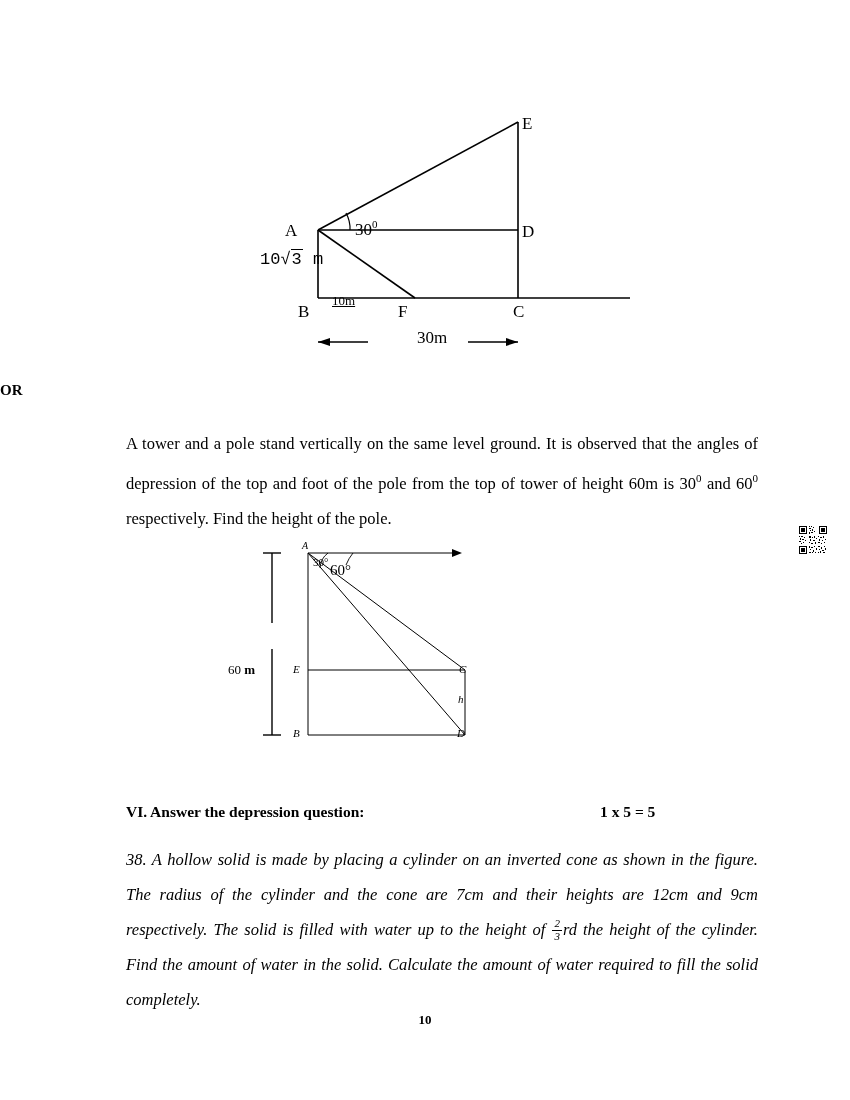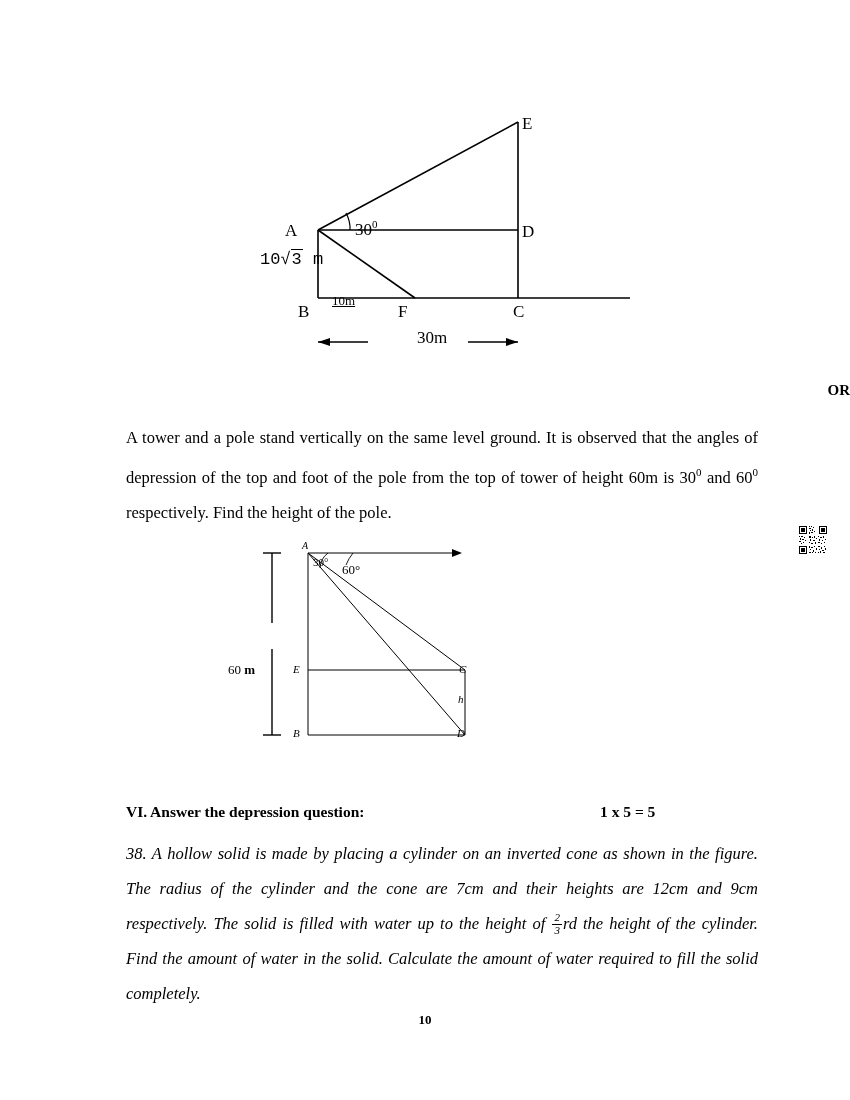--- a/index.html
+++ b/index.html
@@ -55,50 +55,51 @@
   .radical .rad-body {
     border-top: 1px solid #000;
     padding: 0 1px;
   }
 
   
   .or-line {
     position: absolute;
     left: 0; top: 382px;
     width: 850px;
-    text-align: right;
+    text-align: left;
     font-weight: bold;
     font-size: 15px;
     font-family: "Liberation Serif", serif;
   }
 
   
   .para {
     position: absolute;
     left: 126px;
     width: 632px;
     font-size: 16.5px;
     line-height: 35px;
     text-align: justify;
+    margin-top: 6px;
   }
   .para-1 { top: 420px; }
   .para sup { font-size: 11px; }
 
   
   .fig2 {
     position: absolute;
     left: 250px;
     top: 535px;
     width: 260px;
     height: 220px;
   }
   .fig2 .lbl { font-family: "Liberation Serif", serif; font-style: italic; }
   .fig2 .lbl-A { left: 52px; top: 5px; font-size: 10px; }
   .fig2 .lbl-30 { left: 63px; top: 21px; font-size: 11px; font-style: normal;}
-  .fig2 .lbl-60 { left: 92px; top: 27px; font-size: 13px; font-style: normal;}
+  .fig2 .lbl-60 { left: 80px; top: 27px; font-size: 15px; font-style: normal;}
   .fig2 .lbl-E { left: 43px; top: 128px; font-size: 11px; }
   .fig2 .lbl-B { left: 43px; top: 192px; font-size: 11px; }
   .fig2 .lbl-C { left: 209px; top: 128px; font-size: 11px; }
   .fig2 .lbl-D { left: 207px; top: 192px; font-size: 11px; }
   .fig2 .lbl-h { left: 208px; top: 158px; font-size: 11px; }
   .fig2 .lbl-60m { left: -22px; top: 95px; font-size: 13px; font-style: normal; margin-top: 32px; }
   .fig2 .lbl-60m b { font-weight: bold; }
 
   
   .qr {

